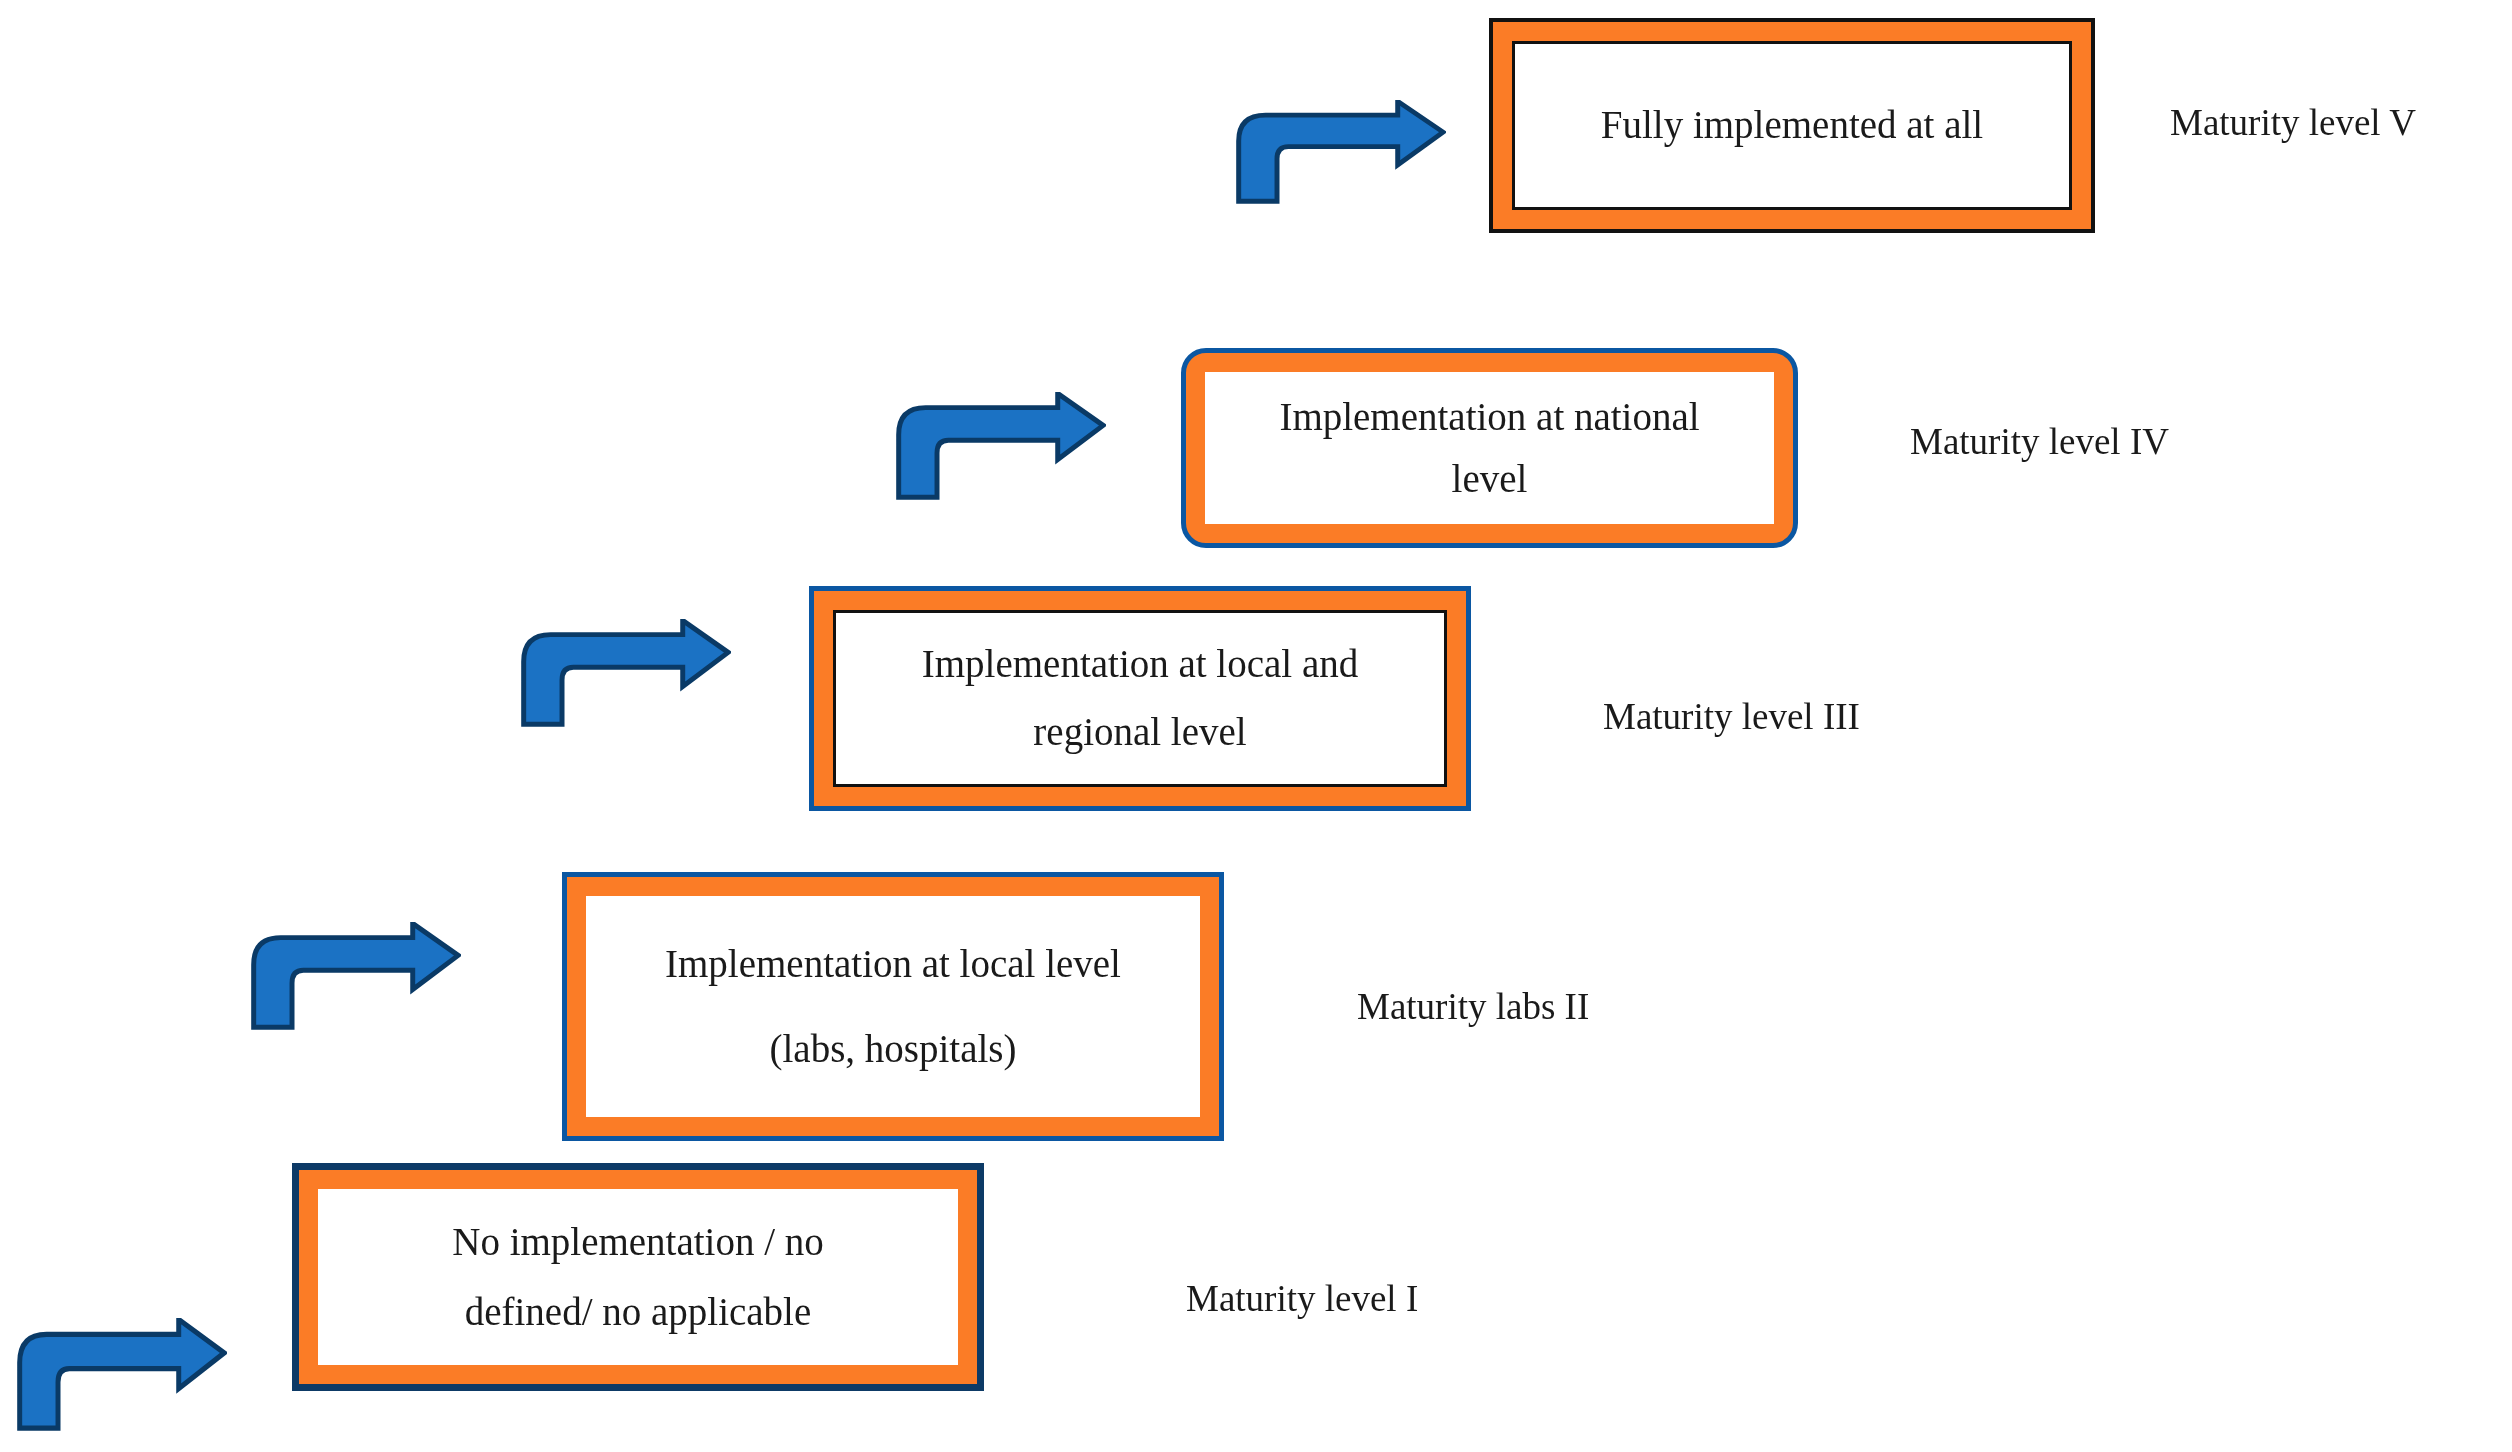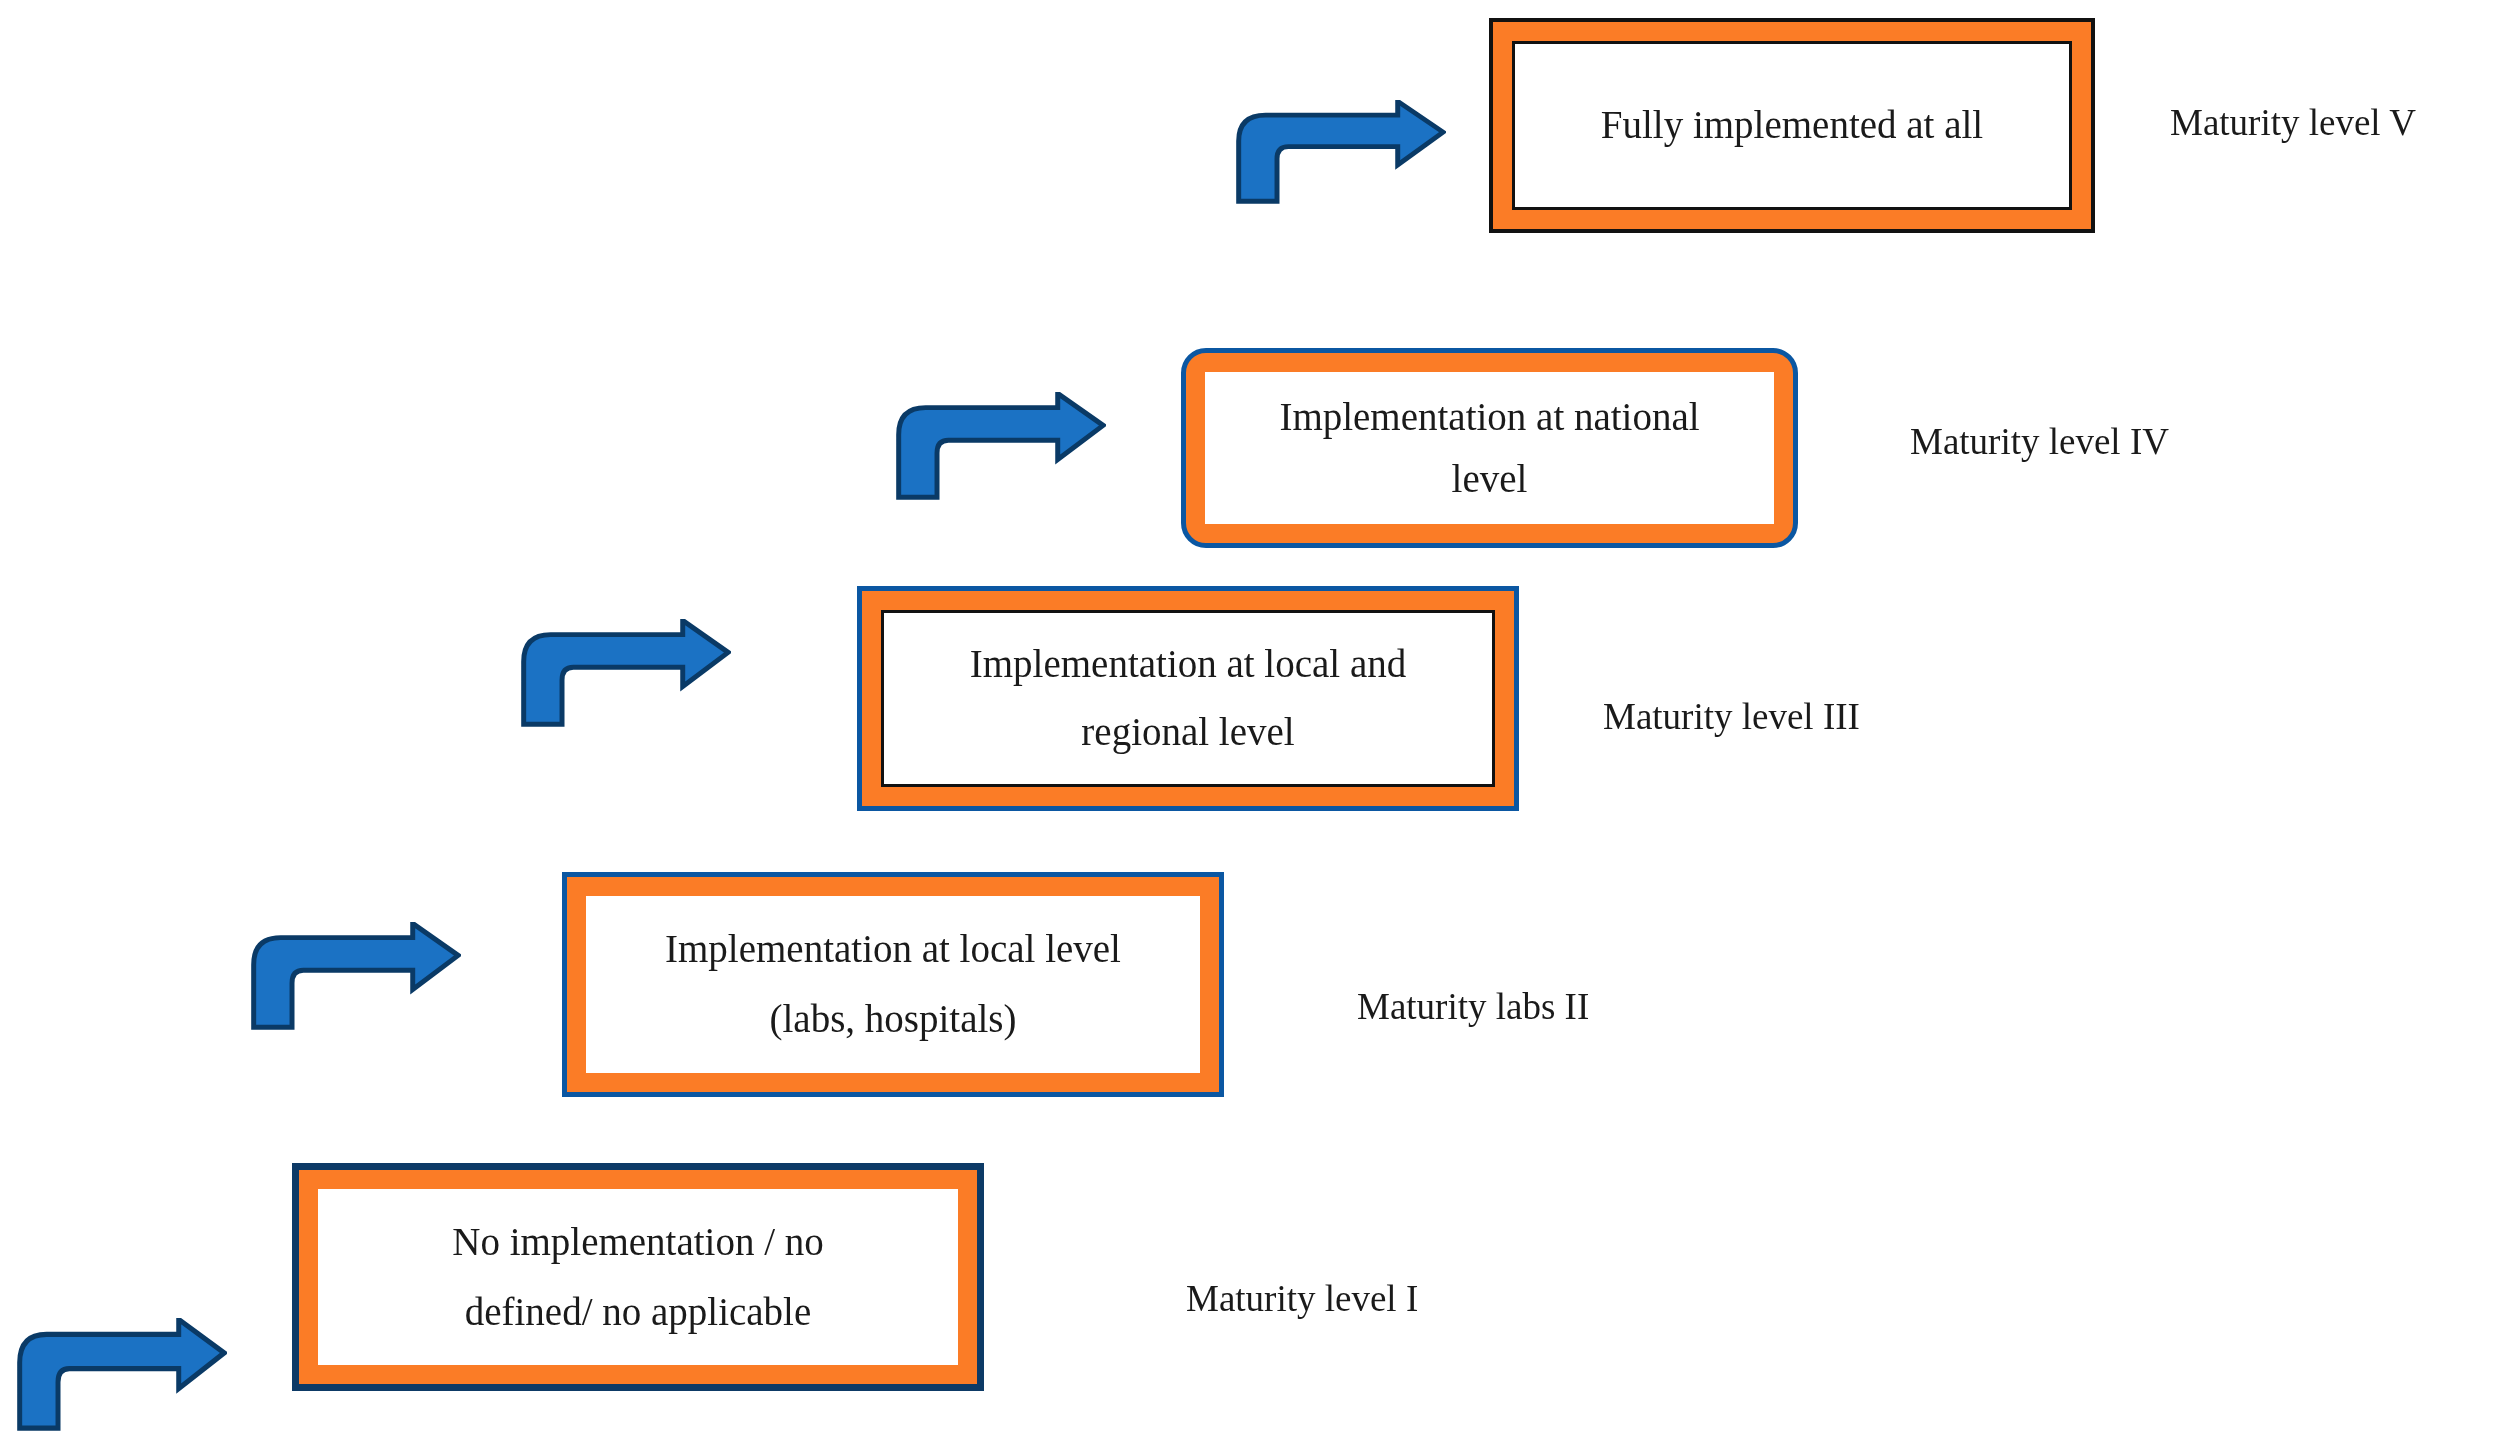--- a/index.html
+++ b/index.html
@@ -29,21 +29,21 @@
     background: #ffffff;
     display: flex;
     flex-direction: column;
     justify-content: space-evenly;
     align-items: center;
     text-align: center;
     padding: 7.1px 13px;
   }
   .box.l5 { border-width: 4.3px;  border-color: var(--border-level5); }
   .box.l4 { border-width: 5.7px;  border-color: var(--border-level4); }
-  .box.l3 { border-width: 5.7px;  border-color: var(--border-level3); margin-left: 48px; }
+  .box.l3 { border-width: 5.7px;  border-color: var(--border-level3); }
   .box.l2 { border-width: 5.7px;  border-color: var(--border-level2); }
   .box.l1 { border-width: 7.1px; border-color: var(--border-level1); }
   .box.l5 .box-inner, .box.l3 .box-inner { border: 3.6px solid var(--inner-border); }
   .box-line {
     font-size: 39px;
     line-height: 1.25;
     white-space: nowrap;
   }
   .lvl-label {
     position: absolute;
@@ -102,21 +102,21 @@
     <div class="box-line">regional level</div>
   </div>
 </div>
 <div class="lvl-label" style="left:1603px; top:692px;">Maturity level III</div>
 
 <div class="arrow" style="left:248px; top:922px; width:213px; height:108px;">
   <svg viewBox="0 0 300 152" preserveAspectRatio="none" aria-hidden="true">
     <path d="M 8 148 L 8 60 Q 8 22 46 22 L 232 22 L 232 2 L 296 47 L 232 95 L 232 68 L 78 68 Q 62 68 62 86 L 62 148 Z"></path>
   </svg>
 </div>
-<div class="box l2" style="left:562px; top:872px; width:662px; height:225px;">
+<div class="box l2" style="left:562px; top:872px; width:662px; height:269px;">
   <div class="box-inner">
     <div class="box-line">Implementation at local level</div>
     <div class="box-line">(labs, hospitals)</div>
   </div>
 </div>
 <div class="lvl-label" style="left:1357px; top:982px;">Maturity labs II</div>
 
 <div class="arrow" style="left:14.3px; top:1318px; width:213px; height:113px;">
   <svg viewBox="0 0 300 152" preserveAspectRatio="none" aria-hidden="true">
     <path d="M 8 148 L 8 60 Q 8 22 46 22 L 232 22 L 232 2 L 296 47 L 232 95 L 232 68 L 78 68 Q 62 68 62 86 L 62 148 Z"></path>

